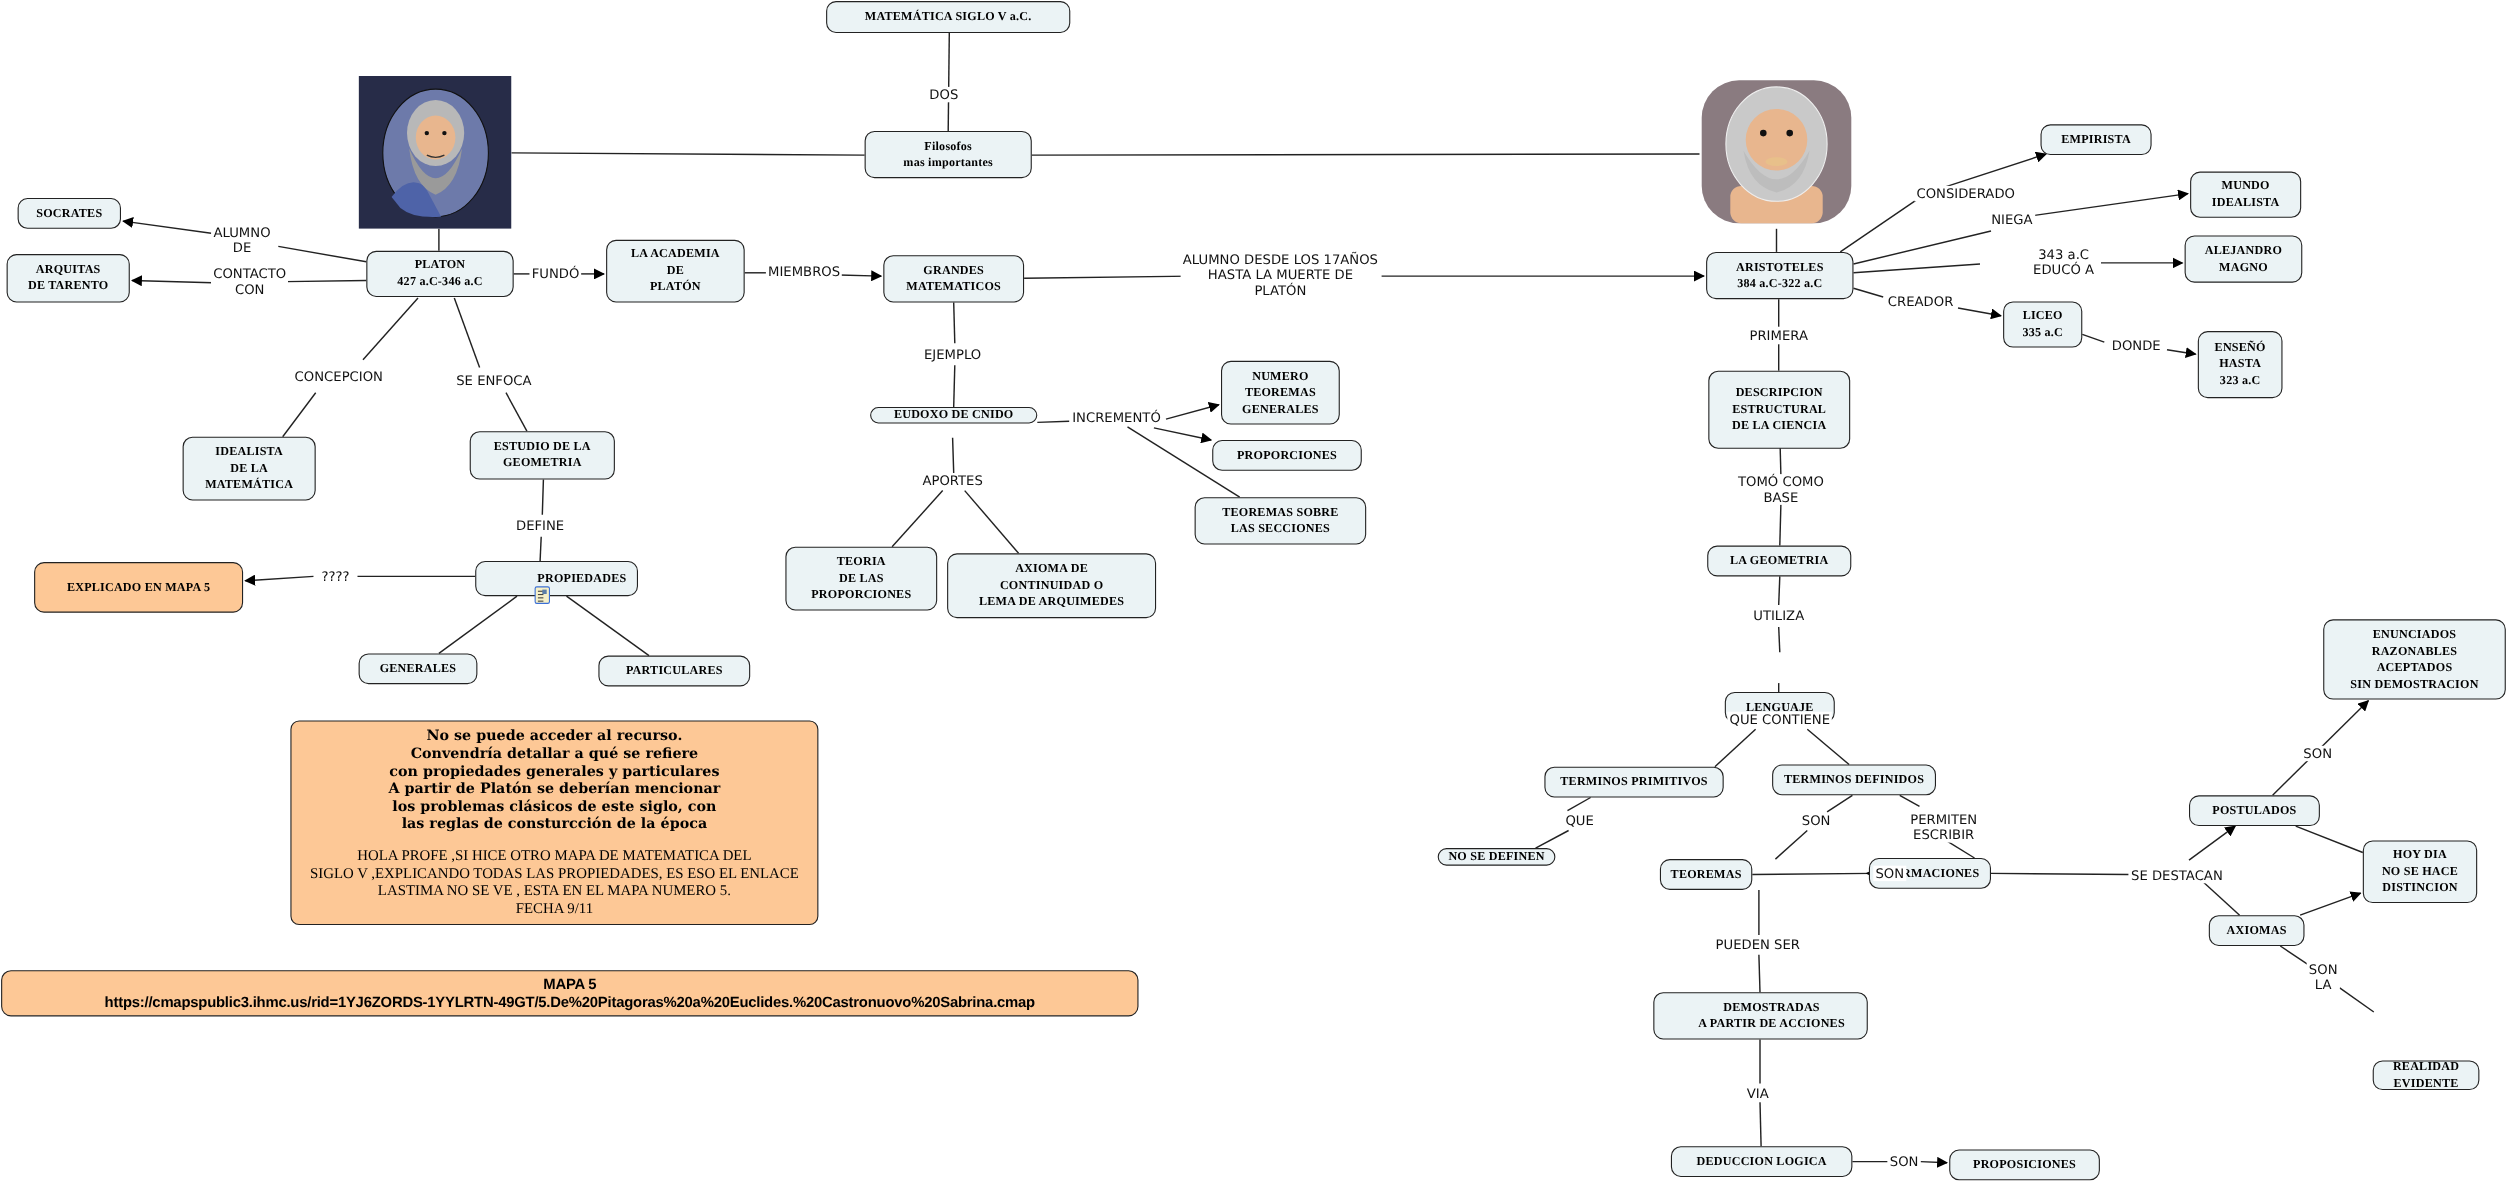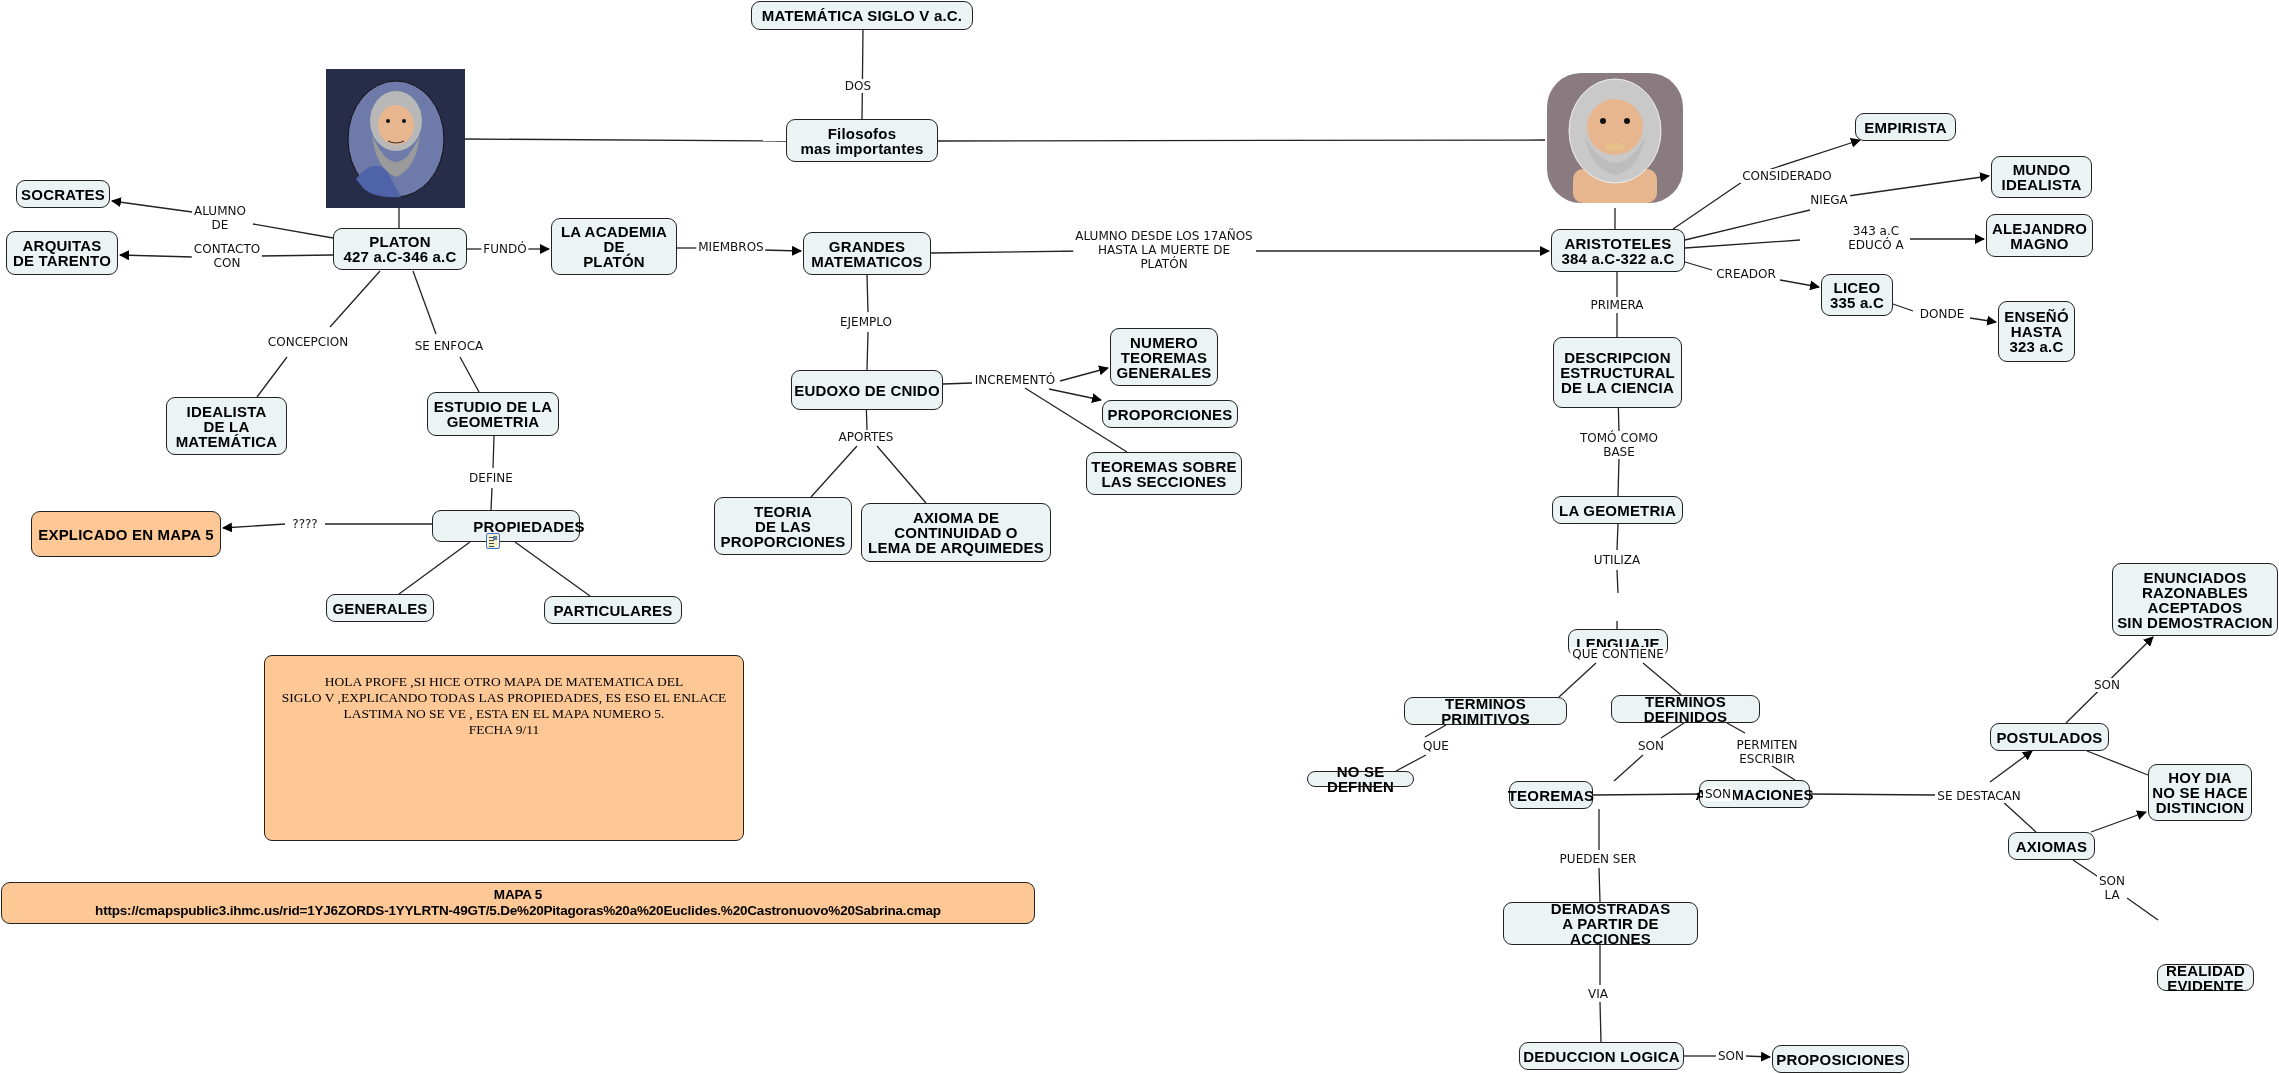--- a/index.html
+++ b/index.html
@@ -2,21 +2,21 @@
 <html><head>
 <meta charset="utf-8">
 <style>
   html, body { margin:0; padding:0; background:#ffffff; }
   body { width:2279px; height:1074px; position:relative; overflow:hidden; font-family:"DejaVu Sans", sans-serif; }
   #map { position:absolute; left:0; top:0; width:2279px; height:1074px; }
   .node {
     position:absolute; box-sizing:border-box;
     background:#ebf3f5; border:1.5px solid #222; border-radius:9px;
     display:flex; align-items:center; justify-content:center; text-align:center;
-    font-family:Liberation Sans, sans-serif; font-weight:bold; font-size:15px; line-height:15px;
+    font-family:Liberation Serif, serif; font-weight:bold; font-size:11px; line-height:15px;
     color:#000; white-space:pre-line; letter-spacing:0.2px; cursor:pointer;
   }
   .node.orange { background:#fdc896; }
   .lbl {
     position:absolute; transform:translate(-50%,-50%);
     font-family:"DejaVu Sans", sans-serif; font-size:12px; line-height:14px;
     color:#111; background:#ffffff; text-align:center; white-space:pre-line; padding:0 2px;
   }
   .note {
     position:absolute; box-sizing:border-box; background:#fdc896; border:1.5px solid #222; border-radius:8px;
@@ -157,21 +157,21 @@
 <div class="node" style="left:166px;top:397px;width:121px;height:58px;">IDEALISTA
 DE LA
 MATEMÁTICA</div>
 <div class="node" style="left:427px;top:392px;width:132px;height:44px;">ESTUDIO DE LA
 GEOMETRIA</div>
 <div class="node" style="left:432px;top:510px;width:148px;height:32px;padding-left:46px;">PROPIEDADES</div>
 <div class="res-icon" style="left:486px;top:533px;"></div>
 <div class="node orange" style="left:31px;top:511px;width:190px;height:46px;">EXPLICADO EN MAPA 5</div>
 <div class="node" style="left:326px;top:594px;width:108px;height:28px;">GENERALES</div>
 <div class="node" style="left:544px;top:596px;width:138px;height:28px;">PARTICULARES</div>
-<div class="node" style="left:791px;top:370px;width:152px;height:40px;">EUDOXO DE CNIDO</div>
+<div class="node" style="left:791px;top:370px;width:152px;height:15px;">EUDOXO DE CNIDO</div>
 <div class="node" style="left:1110px;top:328px;width:108px;height:58px;">NUMERO
 TEOREMAS
 GENERALES</div>
 <div class="node" style="left:1102px;top:400px;width:136px;height:28px;">PROPORCIONES</div>
 <div class="node" style="left:1086px;top:452px;width:156px;height:43px;">TEOREMAS SOBRE
 LAS SECCIONES</div>
 <div class="node" style="left:714px;top:497px;width:138px;height:58px;">TEORIA
 DE LAS
 PROPORCIONES</div>
 <div class="node" style="left:861px;top:503px;width:190px;height:59px;">AXIOMA DE
@@ -209,20 +209,26 @@
 RAZONABLES
 ACEPTADOS
 SIN DEMOSTRACION</div>
 <div class="node" style="left:2148px;top:764px;width:104px;height:57px;">HOY DIA
 NO SE HACE
 DISTINCION</div>
 <div class="node" style="left:2157px;top:964px;width:97px;height:27px;">REALIDAD
 EVIDENTE</div>
 
 <div class="note" style="left:264px;top:655px;width:480px;height:186px;">
+  <div class="head">No se puede acceder al recurso.
+Convendría detallar a qué se refiere
+con propiedades generales y particulares
+A partir de Platón se deberían mencionar
+los problemas clásicos de este siglo, con
+las reglas de consturcción de la época</div>
   <div class="body">HOLA PROFE ,SI  HICE OTRO MAPA DE MATEMATICA DEL
 SIGLO V ,EXPLICANDO TODAS LAS PROPIEDADES, ES ESO EL ENLACE
 LASTIMA NO SE VE , ESTA EN EL MAPA NUMERO 5.
 FECHA 9/11</div>
 </div>
 
 <div class="node orange link-node" style="left:1px;top:882px;width:1034px;height:42px;">MAPA 5
 https://cmapspublic3.ihmc.us/rid=1YJ6ZORDS-1YYLRTN-49GT/5.De%20Pitagoras%20a%20Euclides.%20Castronuovo%20Sabrina.cmap</div>
 
 <div class="lbl" style="left:858px;top:86px;">DOS</div>

